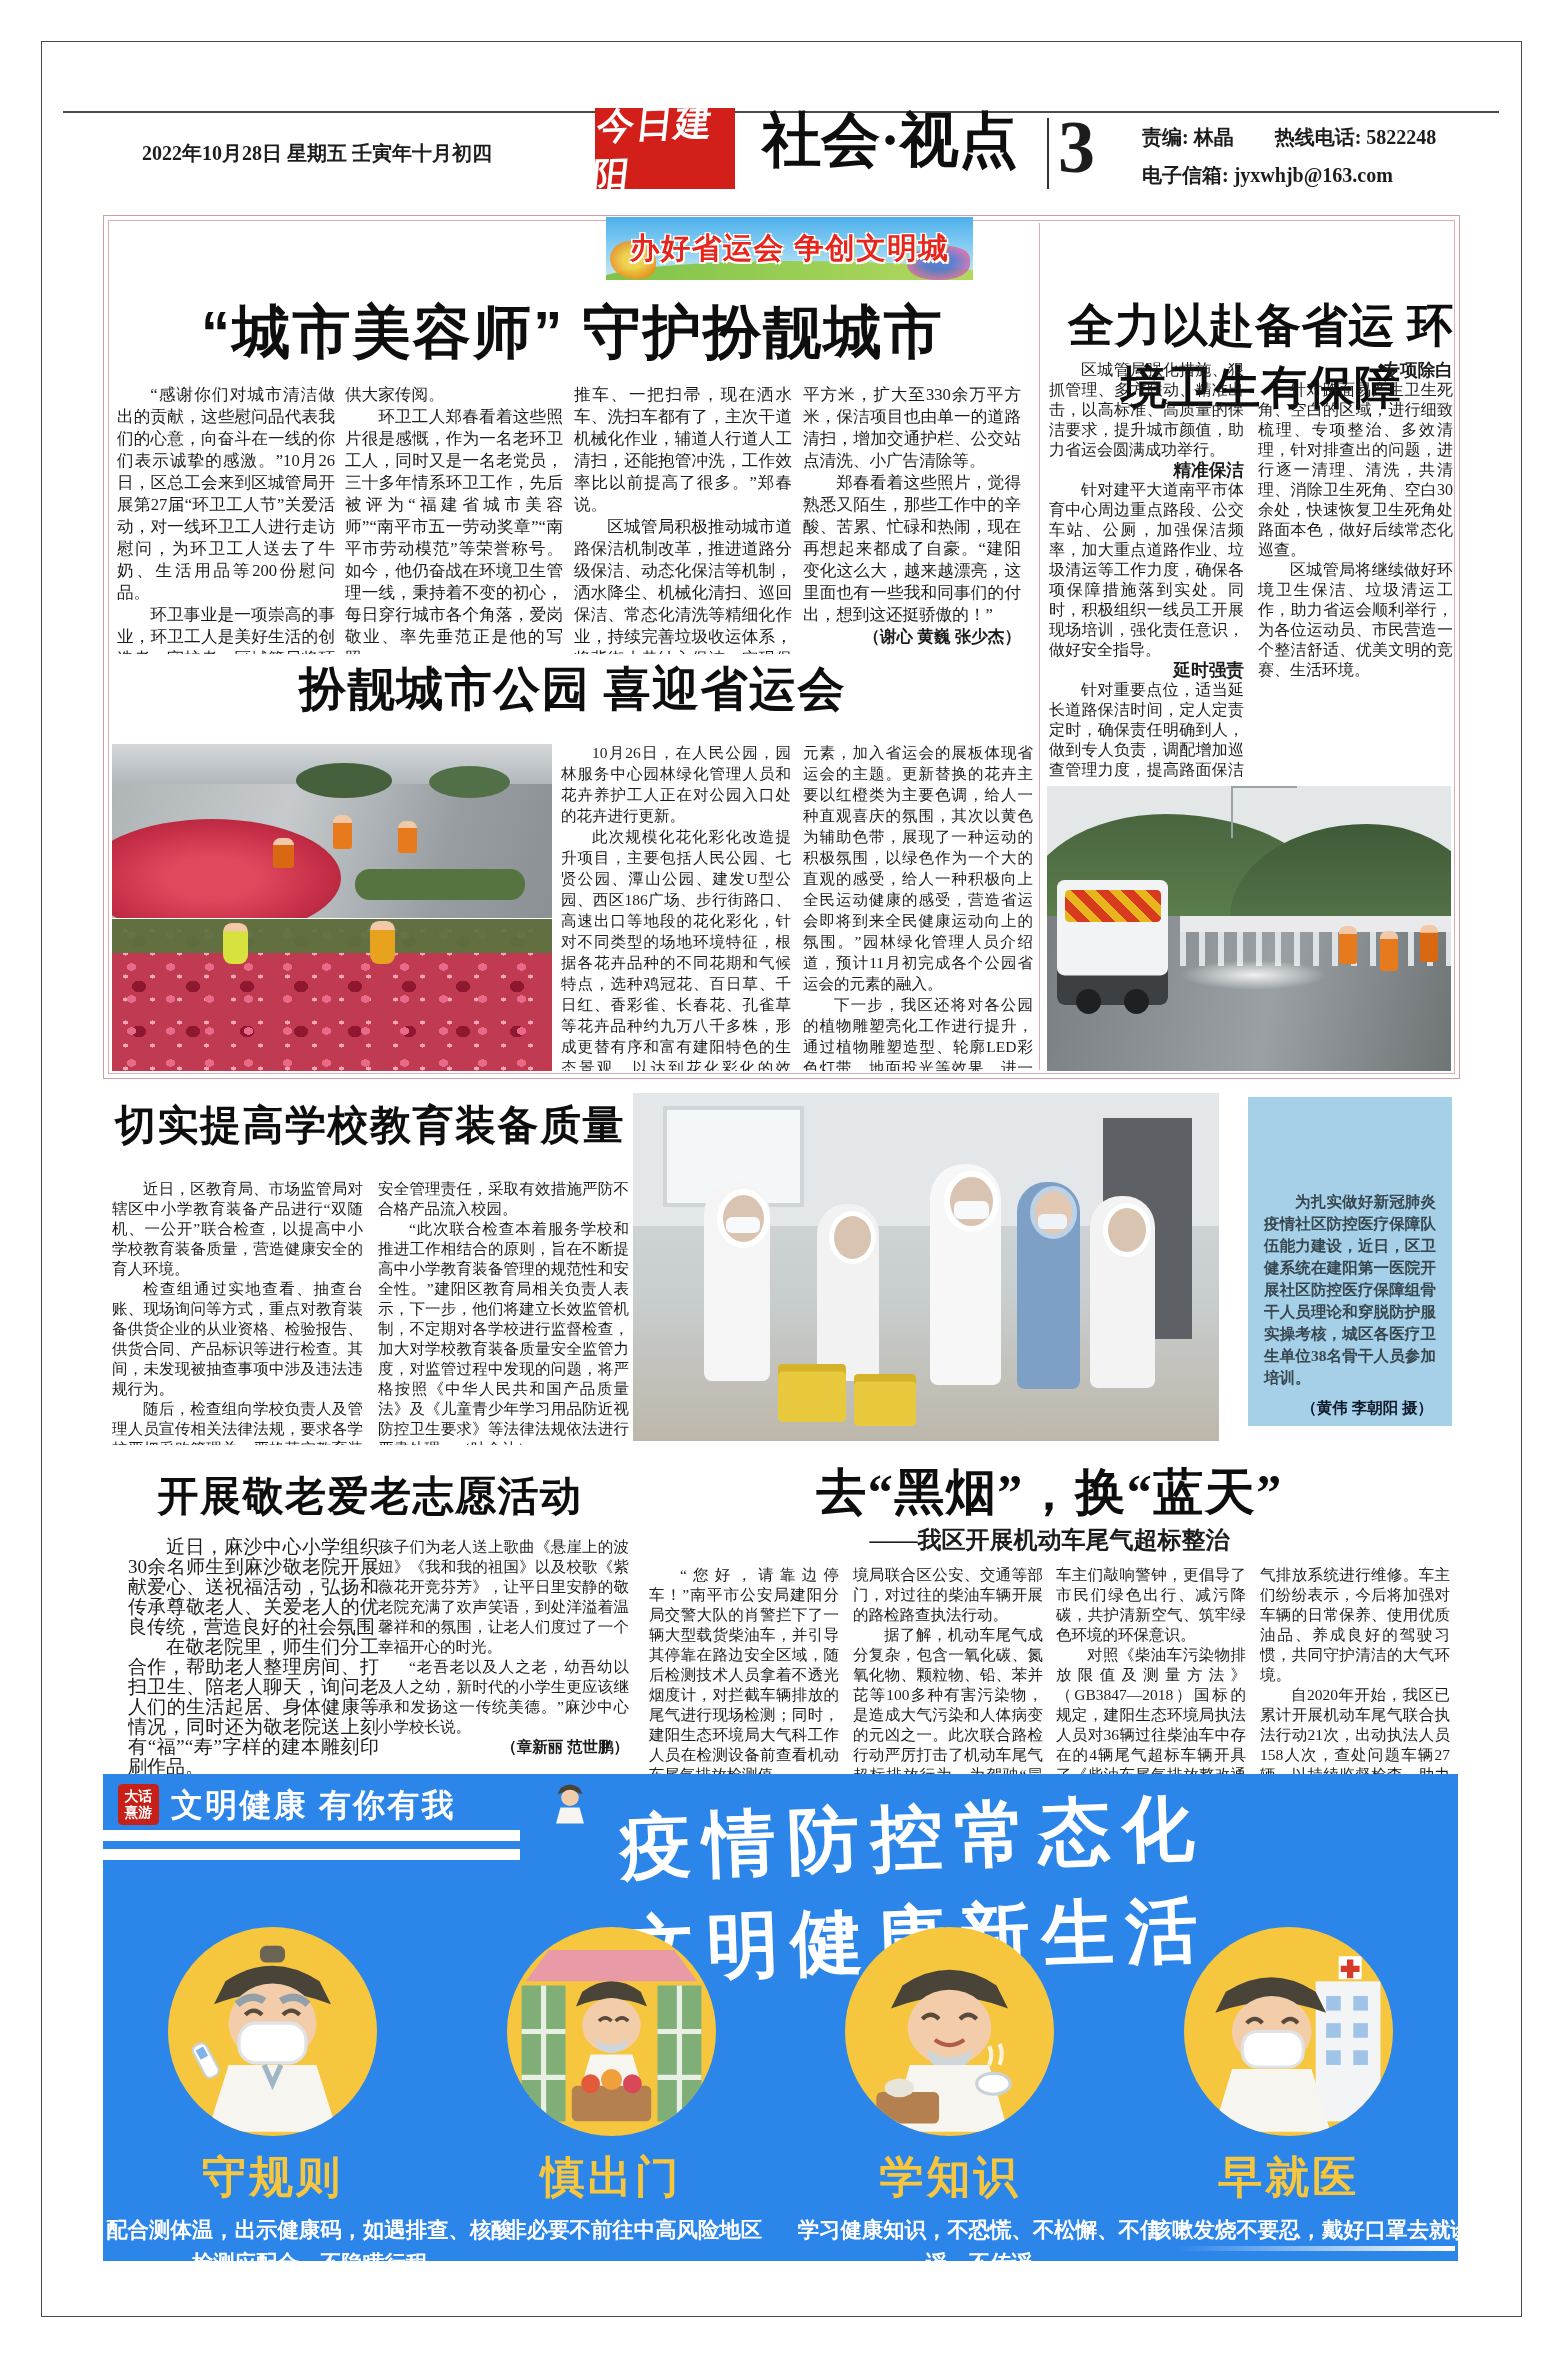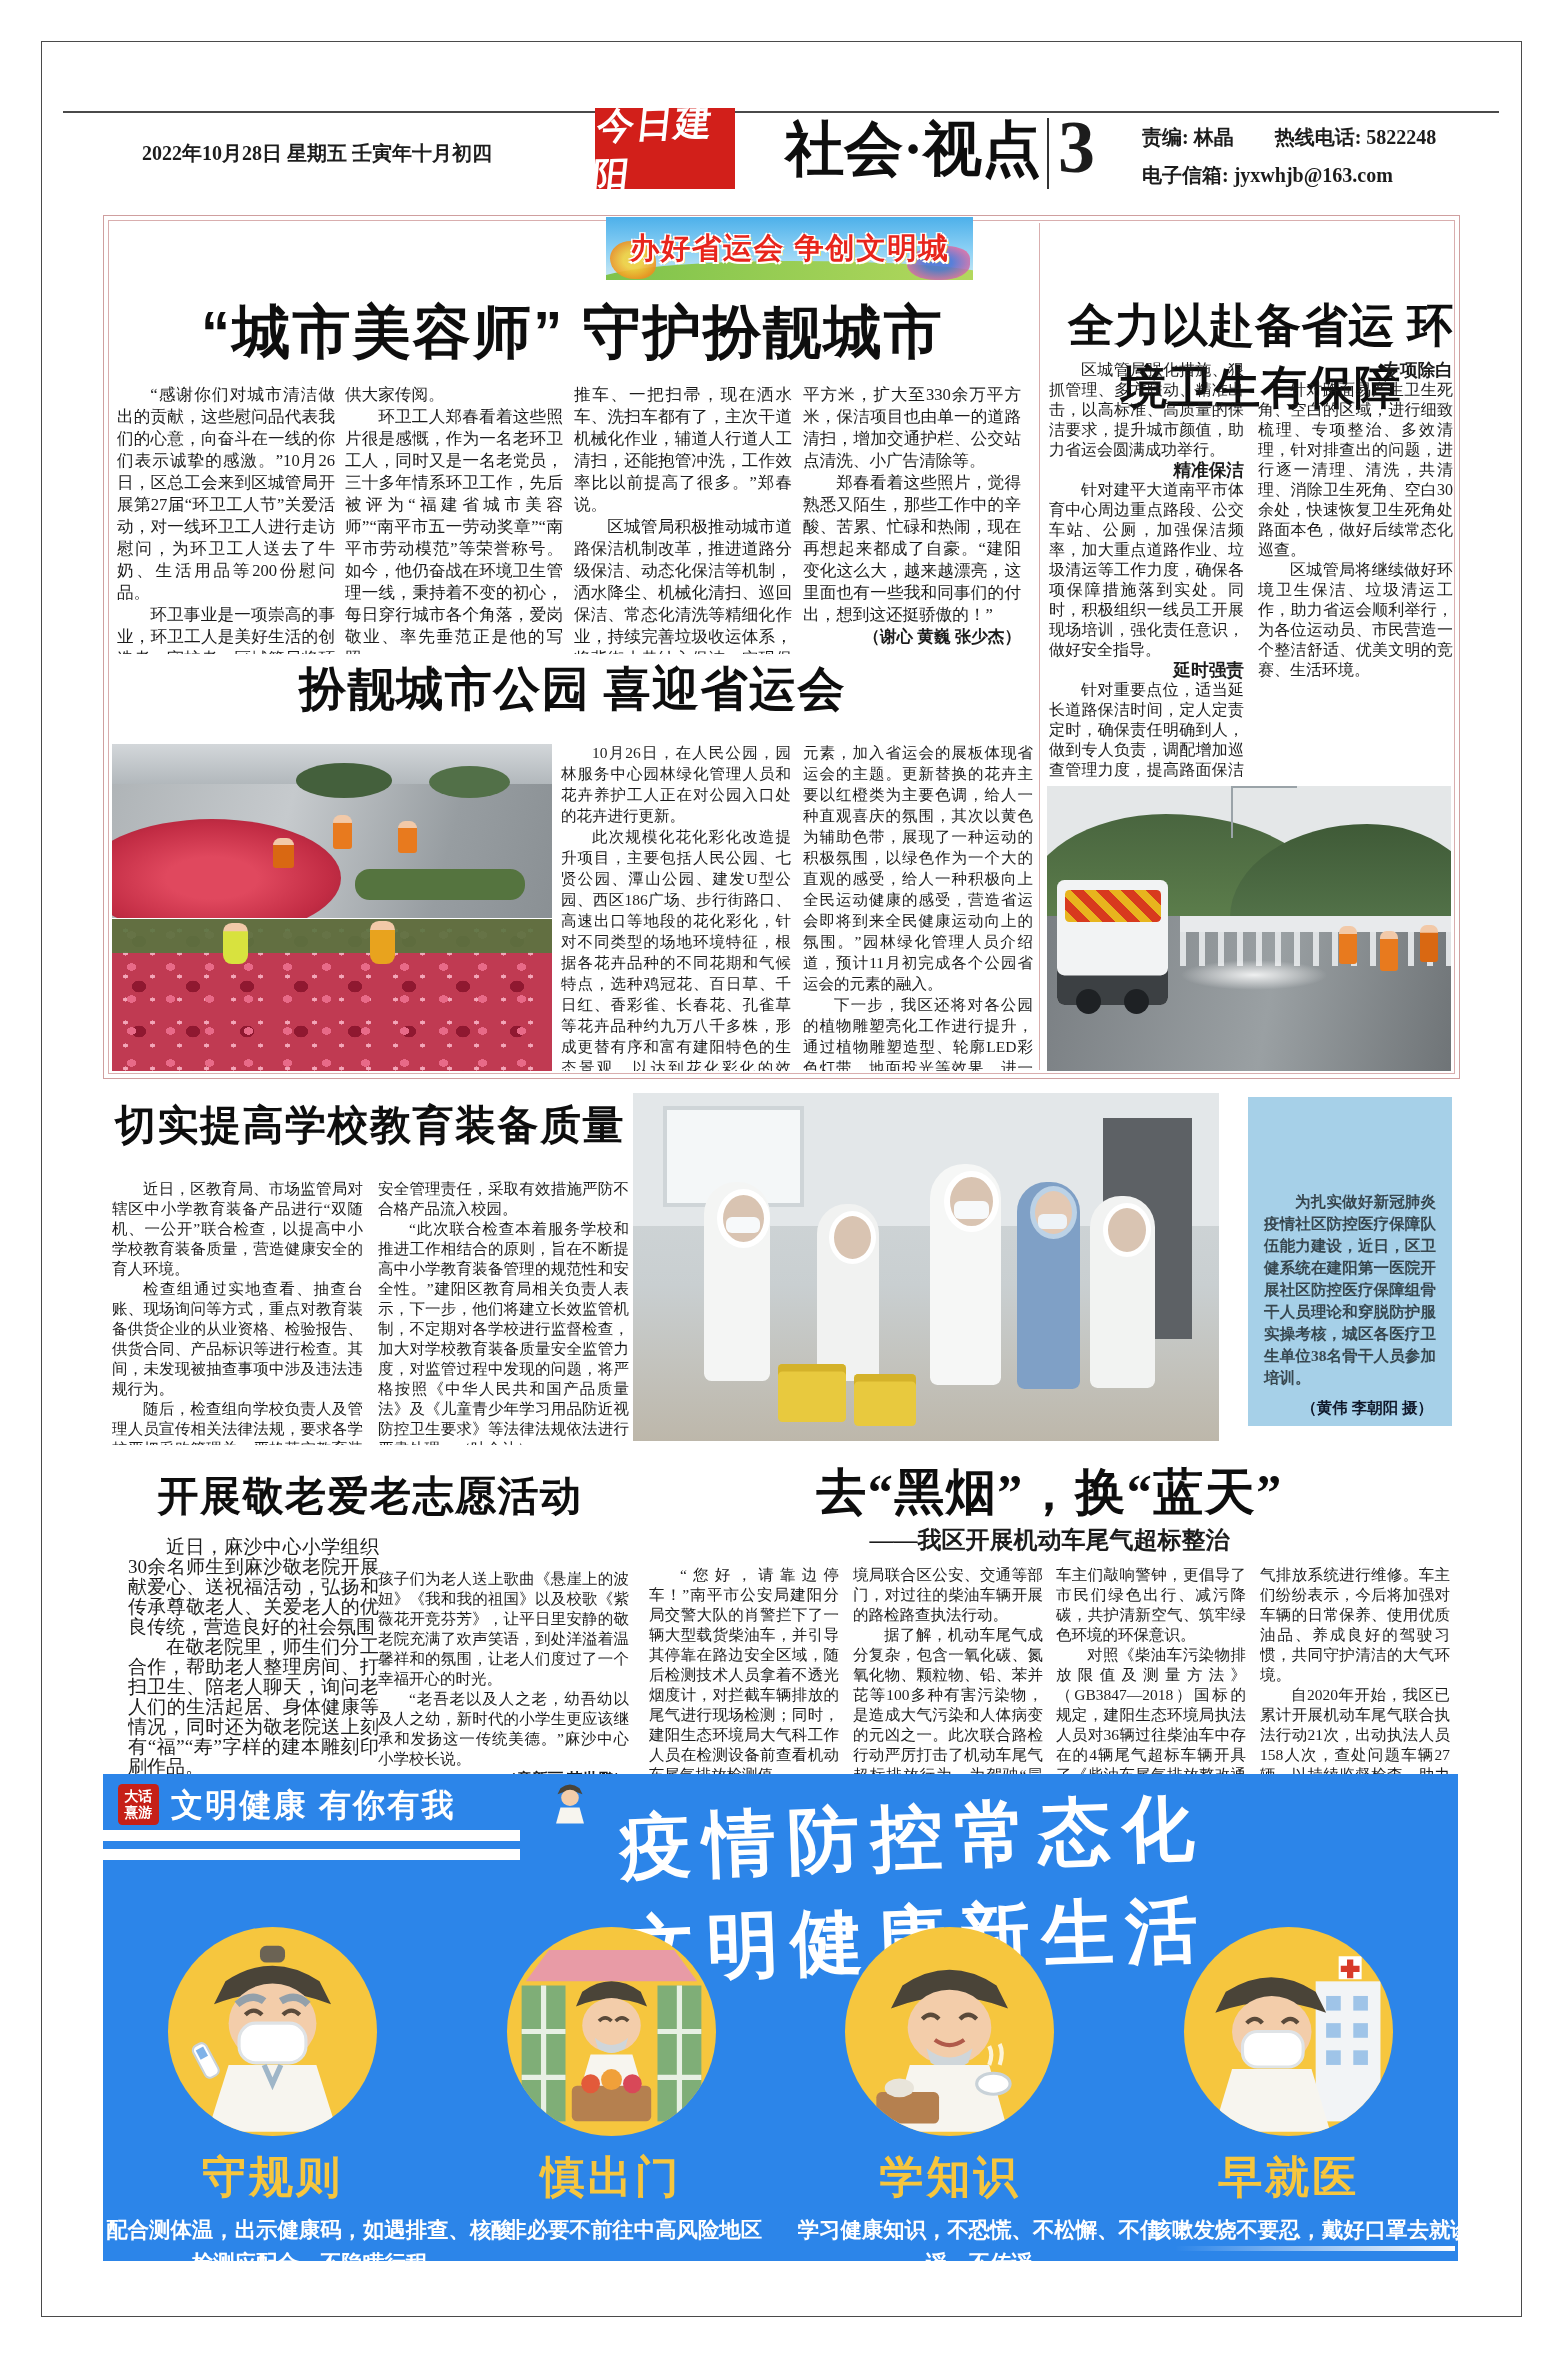--- a/index.html
+++ b/index.html
@@ -32,21 +32,21 @@
 <div class="a frame"></div>
 
 <div class="a hrule" style="left:63px;top:111px;width:1436px;"></div>
 
 <div class="a serif" style="left:142px;top:140px;font-size:20px;font-weight:700;">2022年10月28日  星期五  壬寅年十月初四</div>
 
 <div class="a" style="left:595px;top:108px;width:140px;height:81px;background:#d21f1a;display:flex;align-items:center;justify-content:center;">
   <span class="serif" style="color:#fff;font-size:37px;font-weight:900;transform:skewX(-8deg) rotate(-2deg);letter-spacing:1.5px;">今日建阳</span>
 </div>
 
-<div class="a serif headline" style="left:739px;top:110px;width:302px;font-size:59px;letter-spacing:0;text-align:right;">社会·视点</div>
+<div class="a serif headline" style="left:739px;top:101px;width:302px;font-size:59px;letter-spacing:0;text-align:center;">社会·视点</div>
 
 <div class="a" style="left:1047px;top:118px;width:1.5px;height:71px;background:#333;"></div>
 
 <div class="a serif" style="left:1058px;top:105px;font-size:74px;font-weight:900;">3</div>
 
 <div class="a serif" style="left:1142px;top:124px;font-size:20px;font-weight:700;white-space:nowrap;">
   <span>责编: 林晶</span>
   <span style="display:inline-block;width:31px;"></span>
   <span>热线电话: 5822248</span>
 </div>
@@ -191,21 +191,21 @@
   <p class="cap-credit">（黄伟 李朝阳 摄）</p>
 </div>
 
 <div class="a serif headline" style="left:111px;top:1469px;width:518px;font-size:41px;">开展敬老爱老志愿活动</div>
 
 <div class="a col" style="left:128px;top:1537px;width:251px;height:263px;font-size:19px;line-height:20px;">
   <p>近日，麻沙中心小学组织30余名师生到麻沙敬老院开展献爱心、送祝福活动，弘扬和传承尊敬老人、关爱老人的优良传统，营造良好的社会氛围</p>
   <p>在敬老院里，师生们分工合作，帮助老人整理房间、打扫卫生、陪老人聊天，询问老人们的生活起居、身体健康等情况，同时还为敬老院送上刻有“福”“寿”字样的建本雕刻印刷作品。</p>
   <p>在帮老人们整理完内务和卫生后，</p>
 </div>
-<div class="a col" style="left:378px;top:1537px;width:251px;height:263px;font-size:15.5px;line-height:20px;margin-top:32px;">
+<div class="a col" style="left:378px;top:1537px;width:251px;height:263px;font-size:15.5px;line-height:20px;">
   <p class="cont">孩子们为老人送上歌曲《悬崖上的波妞》《我和我的祖国》以及校歌《紫薇花开竞芬芳》，让平日里安静的敬老院充满了欢声笑语，到处洋溢着温馨祥和的氛围，让老人们度过了一个幸福开心的时光。</p>
   <p>“老吾老以及人之老，幼吾幼以及人之幼，新时代的小学生更应该继承和发扬这一传统美德。”麻沙中心小学校长说。</p>
   <p class="byline">（章新丽 范世鹏）</p>
 </div>
 
 <div class="a serif headline" style="left:649px;top:1459px;width:801px;font-size:50px;">去“黑烟”，换“蓝天”</div>
 <div class="a serif" style="left:649px;top:1524px;width:801px;font-size:24px;font-weight:700;text-align:center;">——我区开展机动车尾气超标整治</div>
 
 <div class="a col" style="left:649px;top:1565px;width:190px;height:246px;font-size:15.5px;line-height:20px;">
   <p>“您好，请靠边停车！”南平市公安局建阳分局交警大队的肖警拦下了一辆大型载货柴油车，并引导其停靠在路边安全区域，随后检测技术人员拿着不透光烟度计，对拦截车辆排放的尾气进行现场检测；同时，建阳生态环境局大气科工作人员在检测设备前查看机动车尾气排放检测值……</p>

